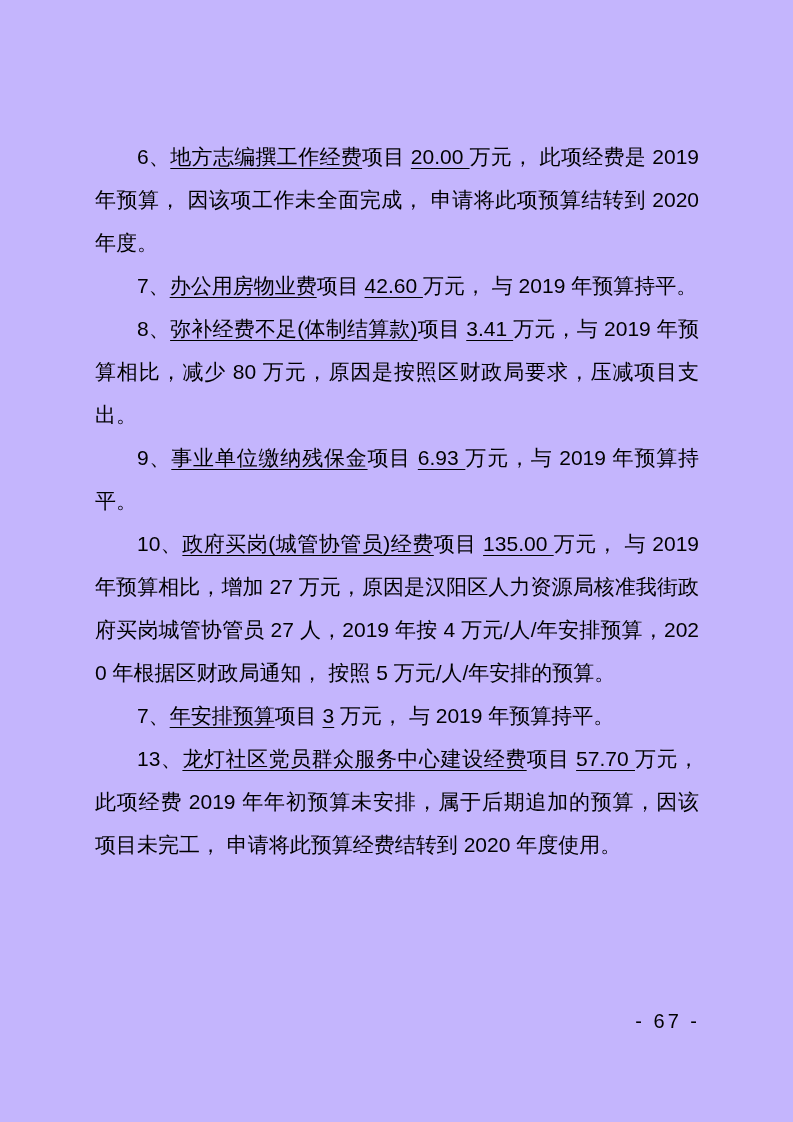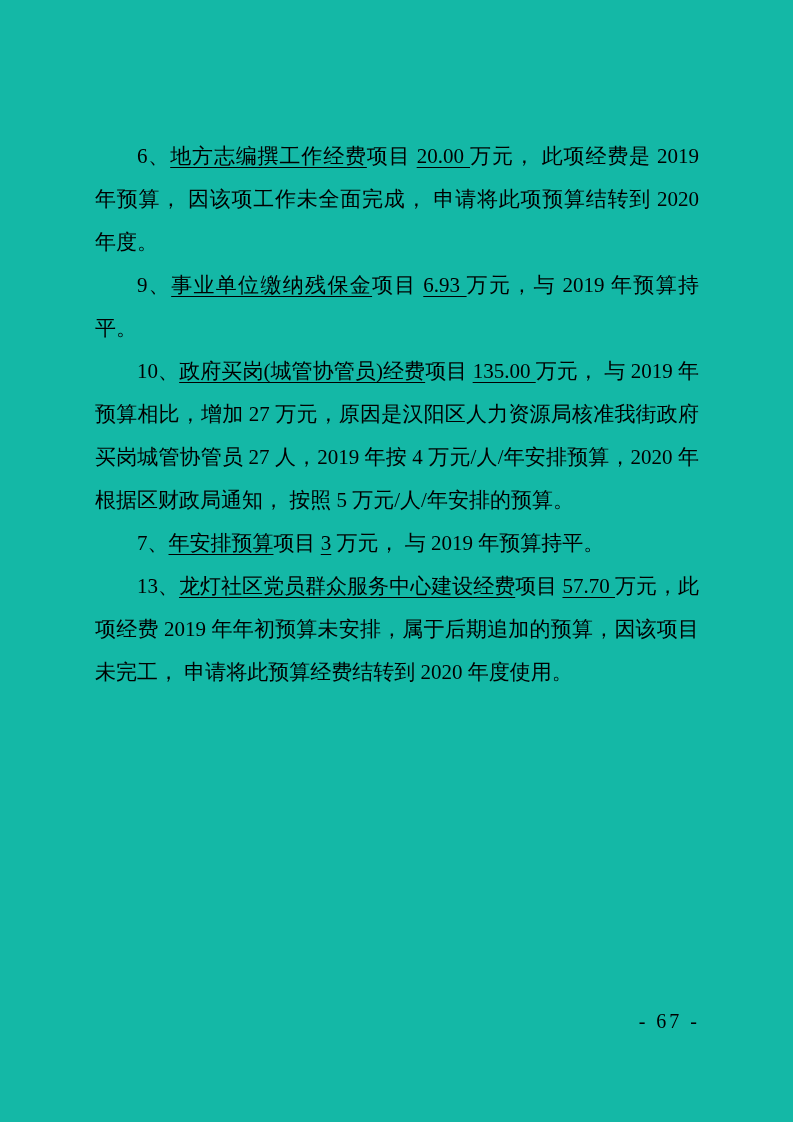--- a/index.html
+++ b/index.html
@@ -5,23 +5,23 @@
   * { box-sizing: border-box; }
   html, body {
     margin: 0;
     padding: 0;
     background: #ffffff;
   }
   .page {
     position: relative;
     width: 793px;
     height: 1122px;
-    background: #14b8a6;
+    background: #c4b5fd;
     color: #000000;
-    font-family: Liberation Serif, serif;
+    font-family: Liberation Sans, sans-serif;
     overflow: hidden;
   }
   .body-text {
     position: absolute;
     left: 95px;
     top: 135px;
     width: 604px;
     font-size: 21px;
     line-height: 43px;
     text-align: justify;
@@ -47,19 +47,21 @@
     letter-spacing: 3px;
     text-align: right;
   }
 </style>
 </head>
 <body>
 
 <div class="page">
   <div class="body-text" id="document-body">
       <p><span class="seg">6、</span><span class="seg-u">地方志编撰工作经费</span><span class="seg">项目 </span><span class="seg-u">20.00 </span><span class="seg">万元， 此项经费是 2019 年预算， 因该项工作未全面完成， 申请将此项预算结转到 2020 年度。</span></p>
+      <p><span class="seg">7、</span><span class="seg-u">办公用房物业费</span><span class="seg">项目 </span><span class="seg-u">42.60 </span><span class="seg">万元， 与 2019 年预算持平。</span></p>
+      <p><span class="seg">8、</span><span class="seg-u">弥补经费不足(体制结算款)</span><span class="seg">项目 </span><span class="seg-u">3.41 </span><span class="seg">万元，与 2019 年预算相比，减少 80 万元，原因是按照区财政局要求，压减项目支出。</span></p>
       <p><span class="seg">9、</span><span class="seg-u">事业单位缴纳残保金</span><span class="seg">项目 </span><span class="seg-u">6.93 </span><span class="seg">万元，与 2019 年预算持平。</span></p>
       <p><span class="seg">10、</span><span class="seg-u">政府买岗(城管协管员)经费</span><span class="seg">项目 </span><span class="seg-u">135.00 </span><span class="seg">万元， 与 2019 年预算相比，增加 27 万元，原因是汉阳区人力资源局核准我街政府买岗城管协管员 27 人，2019 年按 4 万元/人/年安排预算，2020 年根据区财政局通知， 按照 5 万元/人/年安排的预算。</span></p>
       <p><span class="seg">7、</span><span class="seg-u">年安排预算</span><span class="seg">项目 </span><span class="seg-u">3</span><span class="seg"> 万元， 与 2019 年预算持平。</span></p>
       <p><span class="seg">13、</span><span class="seg-u">龙灯社区党员群众服务中心建设经费</span><span class="seg">项目 </span><span class="seg-u">57.70 </span><span class="seg">万元，此项经费 2019 年年初预算未安排，属于后期追加的预算，因该项目未完工， 申请将此预算经费结转到 2020 年度使用。</span></p>
     </div>
   <div class="page-number">- 67 -</div>
 </div>
 
 </body></html>

